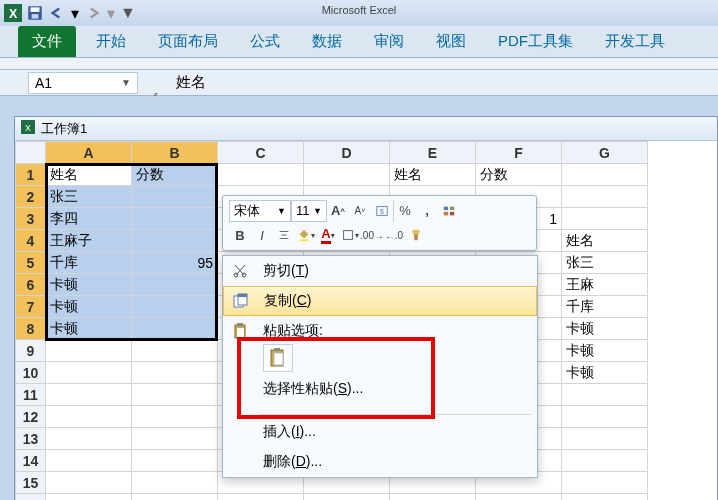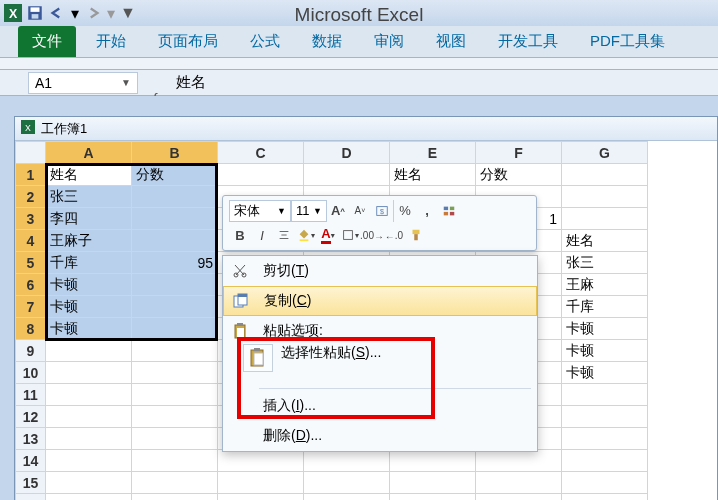--- a/index.html
+++ b/index.html
@@ -1,21 +1,21 @@
 <!DOCTYPE html>
 <html><head>
 <meta charset="utf-8">
 <style>
 * { margin: 0; padding: 0; box-sizing: border-box; font-family: "Microsoft YaHei", SimSun, sans-serif; }
 body { background: #dce6f1; width: 718px; height: 500px; overflow: hidden; position: relative; }
 
 .titlebar { height: 26px; background: linear-gradient(#dde7f4, #c4d6ec); display: flex; align-items: center; }
 .qat { display: flex; align-items: center; gap: 4px; padding: 0 4px; }
 .qat .icon { width: 18px; height: 18px; display: flex; align-items: center; justify-content: center; }
-.app-title { position: absolute; left: 50%; transform: translateX(-50%); top: 4px; font-size: 19px; color: #444; }
+.app-title { position: absolute; left: 50%; transform: translateX(-50%); top: 4px; font-size: 11px; color: #444; }
 
 .ribbon-tabs { height: 32px; background: #dce6f1; display: flex; align-items: flex-end; padding-left: 18px; border-bottom: 1px solid #a0b5cf; }
 .ribbon-tab { padding: 6px 16px; font-size: 15px; color: #0369a1; cursor: pointer; }
 .ribbon-tab.file { background: #0f7530; color: #fff; border-radius: 3px 3px 0 0; margin-right: 4px; padding: 6px 14px; }
 .ribbon-body { height: 12px; background: #eef3fa; border-bottom: 1px solid #a0b5cf; }
 
 .namebox-row { height: 26px; background: #e9eff7; display: flex; align-items: center; border-bottom: 1px solid #a0b5cf; }
 .namebox { width: 110px; height: 22px; background: #fff; border: 1px solid #b8c9de; margin-left: 28px; display: flex; align-items: center; padding: 4px 6px; font-size: 14px; }
 .namebox .arrow { margin-left: auto; font-size: 10px; color: #555; }
 .fx-area { display: flex; align-items: center; margin-left: 10px; gap: 8px; }
@@ -47,21 +47,21 @@
 .mt-btn { width: 22px; justify-content: center; color: #444; }
 .mt-btn svg { width: 14px; height: 14px; }
 .divider { width: 1px; height: 20px; background: #c4d0dd; }
 
 .context-menu { position: absolute; top: 255px; left: 222px; width: 316px; background: #f7fafd; border: 1px solid #a2b5cc; box-shadow: 0 3px 10px rgba(0,0,0,0.25); font-size: 14px; }
 .cm-item { height: 30px; display: flex; align-items: center; padding: 0 10px 0 4px; gap: 10px; }
 .cm-item.hover { background: linear-gradient(#fef4d2, #fbe39b); border: 1px solid #e6c255; }
 .cm-icon { width: 26px; height: 22px; display: flex; align-items: center; justify-content: center; }
 .cm-label u { text-decoration: underline; }
 .cm-section { padding: 2px 0 6px; }
-.cm-sub { padding-left: 20px; display: flex; flex-direction: row; gap: 8px; padding-bottom: 8px; }
+.cm-sub { padding-left: 40px; display: flex; flex-direction: column; gap: 8px; padding-bottom: 8px; }
 .paste-icon-btn { width: 30px; height: 28px; border: 1px solid #c4d0dd; background: #fafdff; display: flex; align-items: center; justify-content: center; }
 .cm-divider { height: 1px; background: #d0dae6; margin: 2px 6px 2px 36px; }
 .red-box { position: absolute; top: 337px; left: 237px; width: 198px; height: 82px; border: 4px solid #e70000; pointer-events: none; }
 </style>
 </head>
 <body>
 
 <div class="titlebar">
   <div class="qat">
     <span class="icon">
@@ -95,22 +95,22 @@
 </div>
 
 <div class="ribbon-tabs">
   <div class="ribbon-tab file">文件</div>
   <div class="ribbon-tab">开始</div>
   <div class="ribbon-tab">页面布局</div>
   <div class="ribbon-tab">公式</div>
   <div class="ribbon-tab">数据</div>
   <div class="ribbon-tab">审阅</div>
   <div class="ribbon-tab">视图</div>
+  <div class="ribbon-tab">PDF工具集</div>
   <div class="ribbon-tab">开发工具</div>
-  <div class="ribbon-tab">PDF工具集</div>
 </div>
 <div class="ribbon-body"></div>
 
 <div class="namebox-row">
   <div class="namebox">
     <span>A1</span>
     <span class="arrow">▼</span>
   </div>
   <div class="fx-area">
     <span class="fx-label">fx</span>

